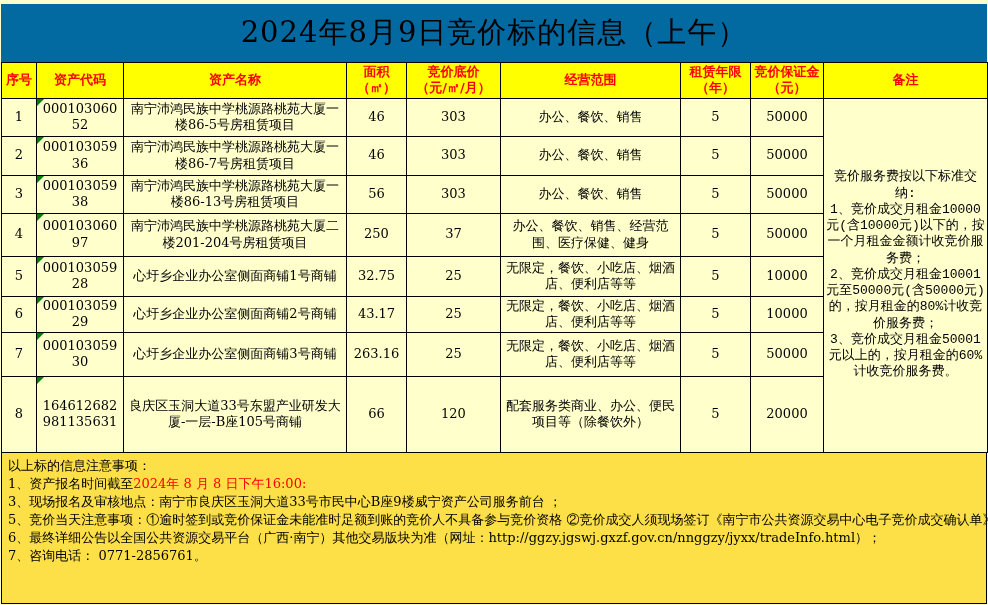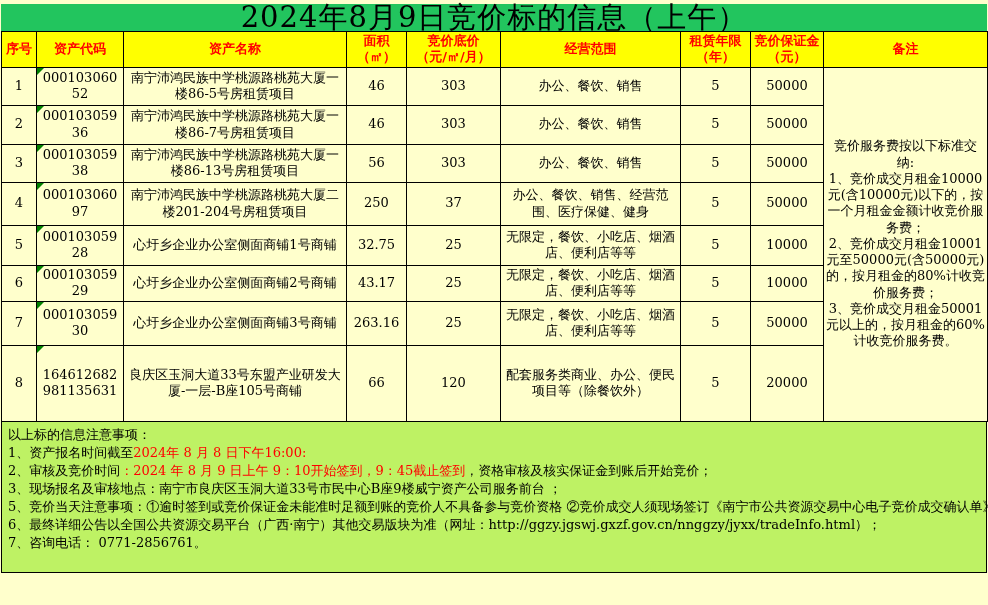--- a/index.html
+++ b/index.html
@@ -6,22 +6,22 @@
   html, body { width: 988px; height: 605px; }
   body {
     background: #FFFFCC;
     font-family: "DejaVu Serif", "Liberation Serif", serif;
     color: #000;
     overflow: hidden;
   }
   .sheet { width: 986px; margin: 4px 1px 0 1px; }
 
   .title-bar {
-    height: 27px;
-    background: #22c55e;
+    height: 58px;
+    background: #0369a1;
     display: flex;
     align-items: center;
     justify-content: center;
     font-size: 29px;
     letter-spacing: 1px;
     color: #000;
   }
 
   table.bid {
     width: 986px;
@@ -55,30 +55,31 @@
     border-top: 7px solid #008000;
     border-right: 7px solid transparent;
   }
   td.remark-cell {
     text-align: left;
     white-space: pre-line;
     font-size: 12.5px;
     line-height: 1.3;
     padding: 2px 3px;
     vertical-align: middle;
+    font-family: Liberation Mono, monospace;
   }
 
   .notes-box {
     border: 1px solid #000;
     border-top: none;
     height: 151px;
     padding: 4px 6px 2px 6px;
     font-size: 13px;
     line-height: 18px;
-    background: #bef264;
+    background: #fde047;
   }
   .notes-box .hl { color: #FF0000; }
   .note-line { white-space: nowrap; }
 </style>
 </head>
 <body>
 
 <div class="sheet">
 
   <div class="title-bar">2024年8月9日竞价标的信息（上午）</div>
@@ -197,23 +198,20 @@
     </tr>
   </tbody>
     </table>
 
   <div class="notes-box">
     <div class="note-line">以上标的信息注意事项：</div>
     <div class="note-line">
       <span>1、资产报名时间截至</span><span class="hl">2024年 8 月 8 日下午16:00:</span><span></span>
     </div>
     <div class="note-line">
-      <span>2、审核及竞价时间</span><span class="hl">：2024 年 8 月 9 日上午 9：10开始签到，9：45截止签到</span><span>，资格审核及核实保证金到账后开始竞价；</span>
-    </div>
-    <div class="note-line">
       <span>3、现场报名及审核地点：南宁市良庆区玉洞大道33号市民中心B座9楼威宁资产公司服务前台 ；</span><span class="hl"></span><span></span>
     </div>
     <div class="note-line">
       <span>5、竞价当天注意事项：①逾时签到或竞价保证金未能准时足额到账的竞价人不具备参与竞价资格 ②竞价成交人须现场签订《南宁市公共资源交易中心电子竞价成交确认单》</span><span class="hl"></span><span></span>
     </div>
     <div class="note-line">
       <span>6、最终详细公告以全国公共资源交易平台（广西·南宁）其他交易版块为准（网址：http://ggzy.jgswj.gxzf.gov.cn/nnggzy/jyxx/tradeInfo.html）；</span><span class="hl"></span><span></span>
     </div>
     <div class="note-line">
       <span>7、咨询电话：  0771-2856761。</span><span class="hl"></span><span></span>

